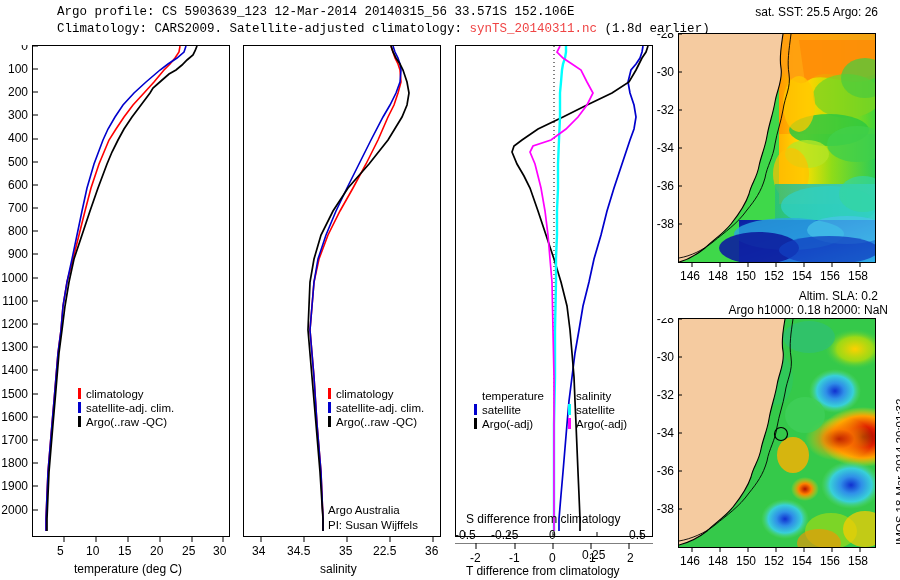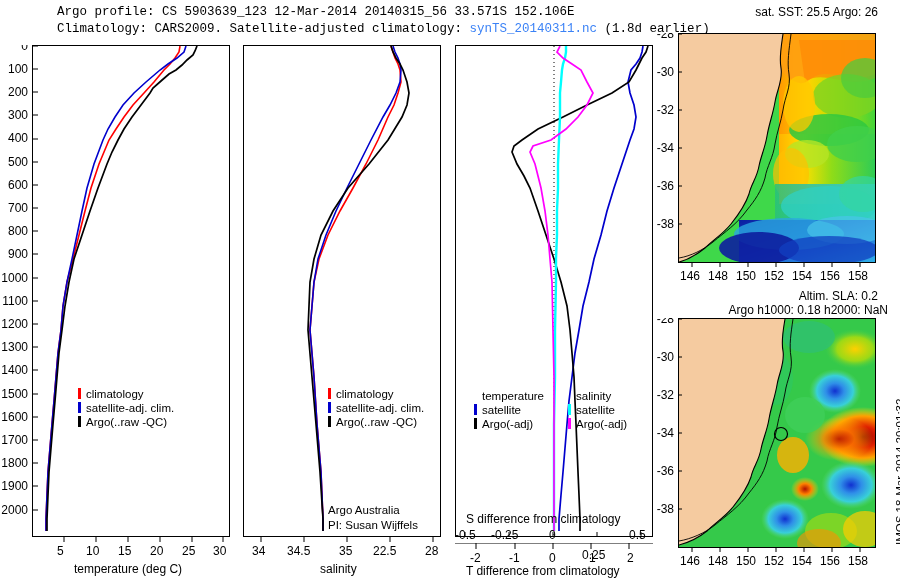--- a/index.html
+++ b/index.html
@@ -17,21 +17,21 @@
              transform-origin:0 0;transform:rotate(-90deg);}
   .mapttl{font-size:12px;white-space:nowrap;text-align:right;}
 </style>
 </head>
 <body>
 
 <div class="abs ttl" style="left:57px;top:5px;">
   <span>Argo profile: CS 5903639_123 12-Mar-2014 20140315_56 33.571S 152.106E</span>
 </div>
 <div class="abs ttl" style="left:57px;top:22px;">
-  <span>Climatology: CARS2009. Satellite-adjusted climatology: </span><span style="color:#3b82f6;">synTS_20140311.nc</span><span> (1.8d earlier)</span>
+  <span>Climatology: CARS2009. Satellite-adjusted climatology: </span><span style="color:#ef4444;">synTS_20140311.nc</span><span> (1.8d earlier)</span>
 </div>
 
 <div class="panel" style="left:32px;top:45px;width:198px;height:492px;">
   <svg width="196" height="490" viewBox="0 0 196 490">
     <g>
       <polyline fill="none" stroke="#ff0000" stroke-width="1.6" points="147,0 146,6 142,12 137,18 131,24 121,36 111,47 100,59 91,71 83,83 76,94 66,118 58,142 52,165 46,189 40,213 34,236 30,260 28,284 25,307 23,331 21,355 19,378 17,402 15,426 14,449 13,473 13,485"></polyline>
       <polyline fill="none" stroke="#0000cc" stroke-width="1.6" points="153,0 151,6 144,12 135,18 127,24 113,36 101,47 90,59 82,71 75,83 70,94 61,118 54,142 49,165 44,189 39,213 34,236 30,260 28,284 25,307 23,331 21,355 19,378 17,402 15,426 14,449 13,473 13,485"></polyline>
       <polyline fill="none" stroke="#000000" stroke-width="1.7" points="164,0 162,5 160,9 154,14 149,19 143,24 136,28 128,35 120,42 117,47 108,59 99,71 91,83 85,94 79,106 74,118 65,142 57,165 49,189 41,213 36,236 32,260 29,284 26,307 24,331 22,355 20,378 18,402 16,426 15,449 14,473 14,485"></polyline>
     </g>
   </svg>
@@ -137,21 +137,21 @@
       <line x1="104" y1="0" x2="104" y2="6"></line>
         <line x1="147" y1="0" x2="147" y2="6"></line>
       <line x1="190" y1="0" x2="190" y2="6"></line>
     </g>
   </svg>
 </div>
 <div class="abs tick" style="left:252px;top:544px;">34</div>
 <div class="abs tick" style="left:287px;top:544px;">34.5</div>
 <div class="abs tick" style="left:339px;top:544px;">35</div>
 <div class="abs tick" style="left:373px;top:544px;">22.5</div>
-<div class="abs tick" style="left:425px;top:544px;">28</div>
+<div class="abs tick" style="left:425px;top:544px;">36</div>
 <div class="abs axlabel" style="left:320px;top:562px;">salinity</div>
 
 <div class="abs" style="left:328px;top:388px;">
   <div class="legtxt">
     <span class="legbar" style="background:#ff0000;"></span><span>climatology</span>
   </div>
   <div class="legtxt" style="margin-top:2px;">
     <span class="legbar" style="background:#0000cc;"></span><span>satellite-adj. clim.</span>
   </div>
   <div class="legtxt" style="margin-top:2px;">

